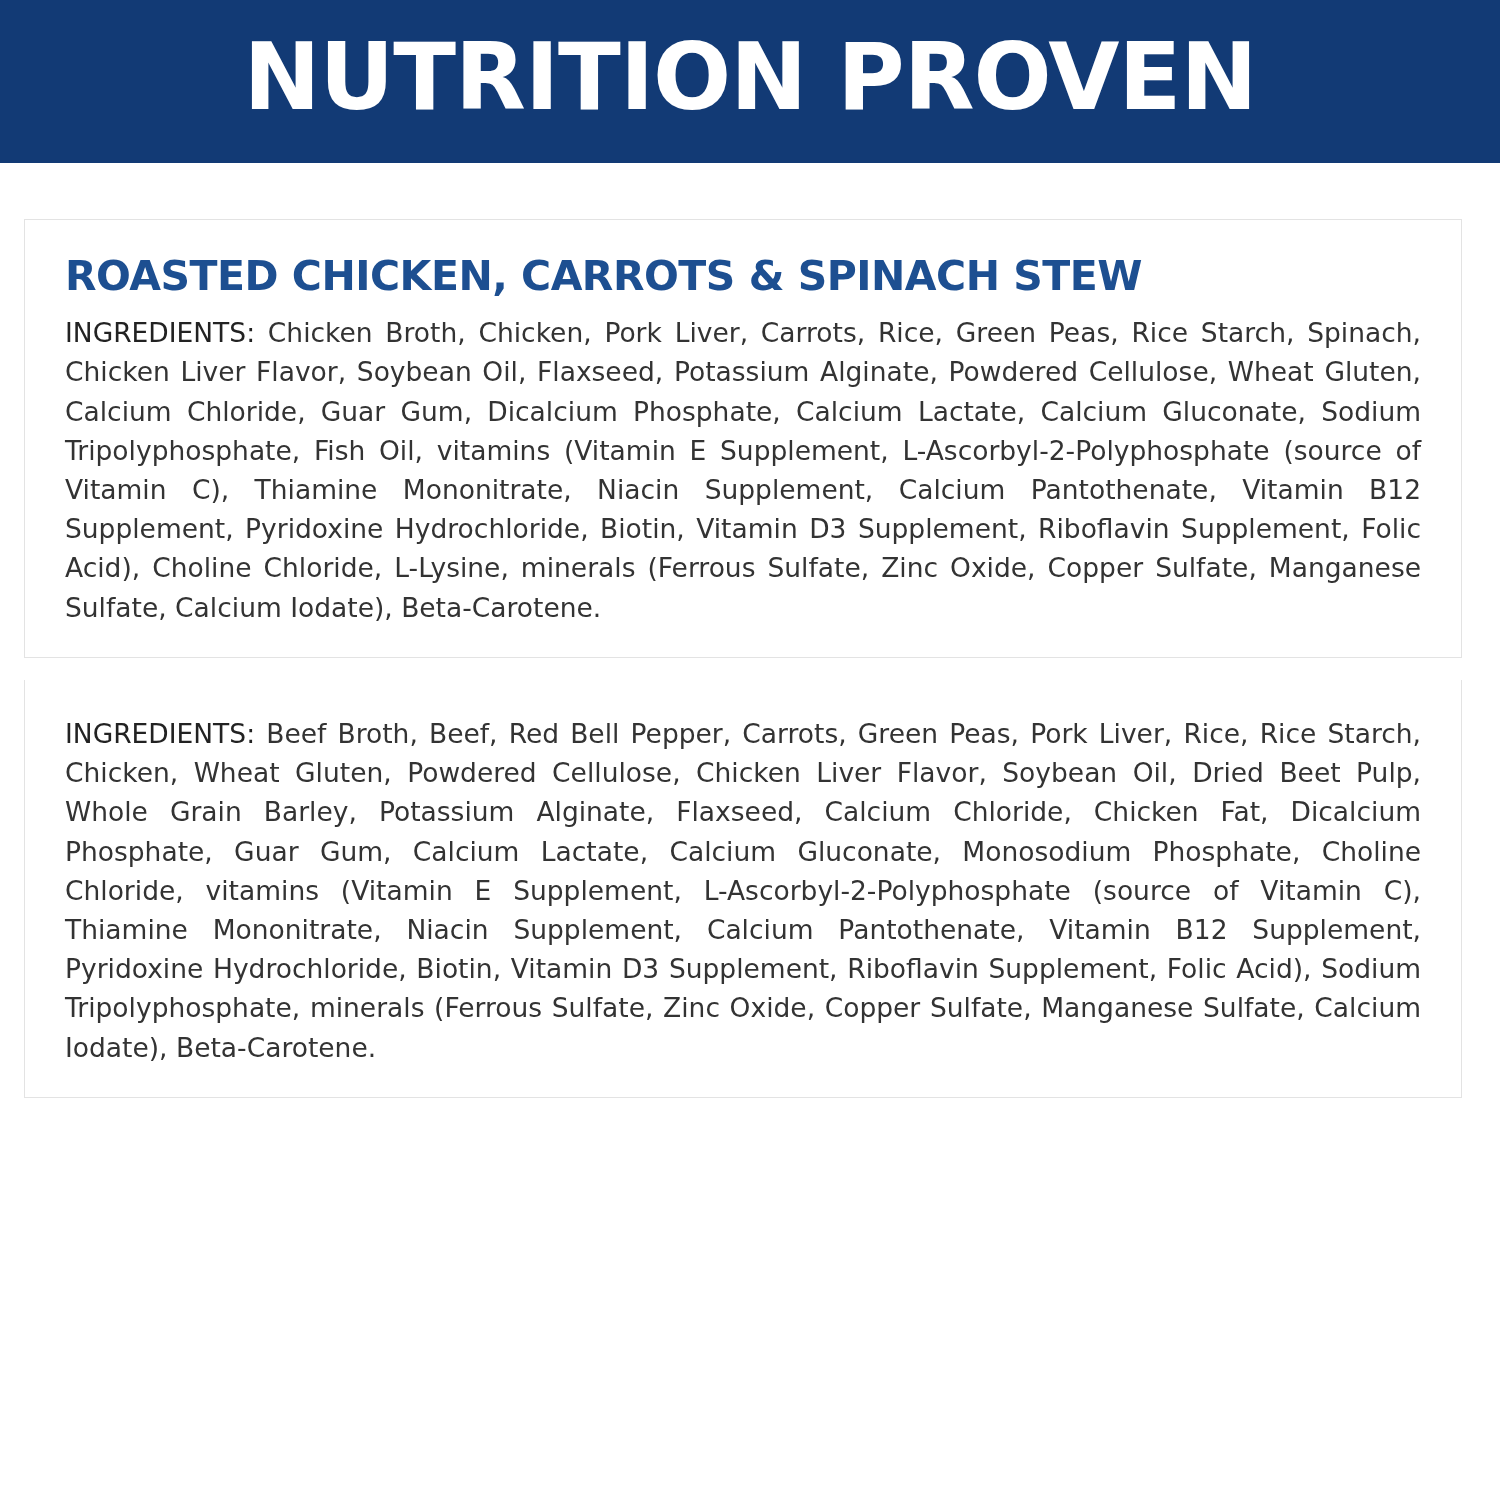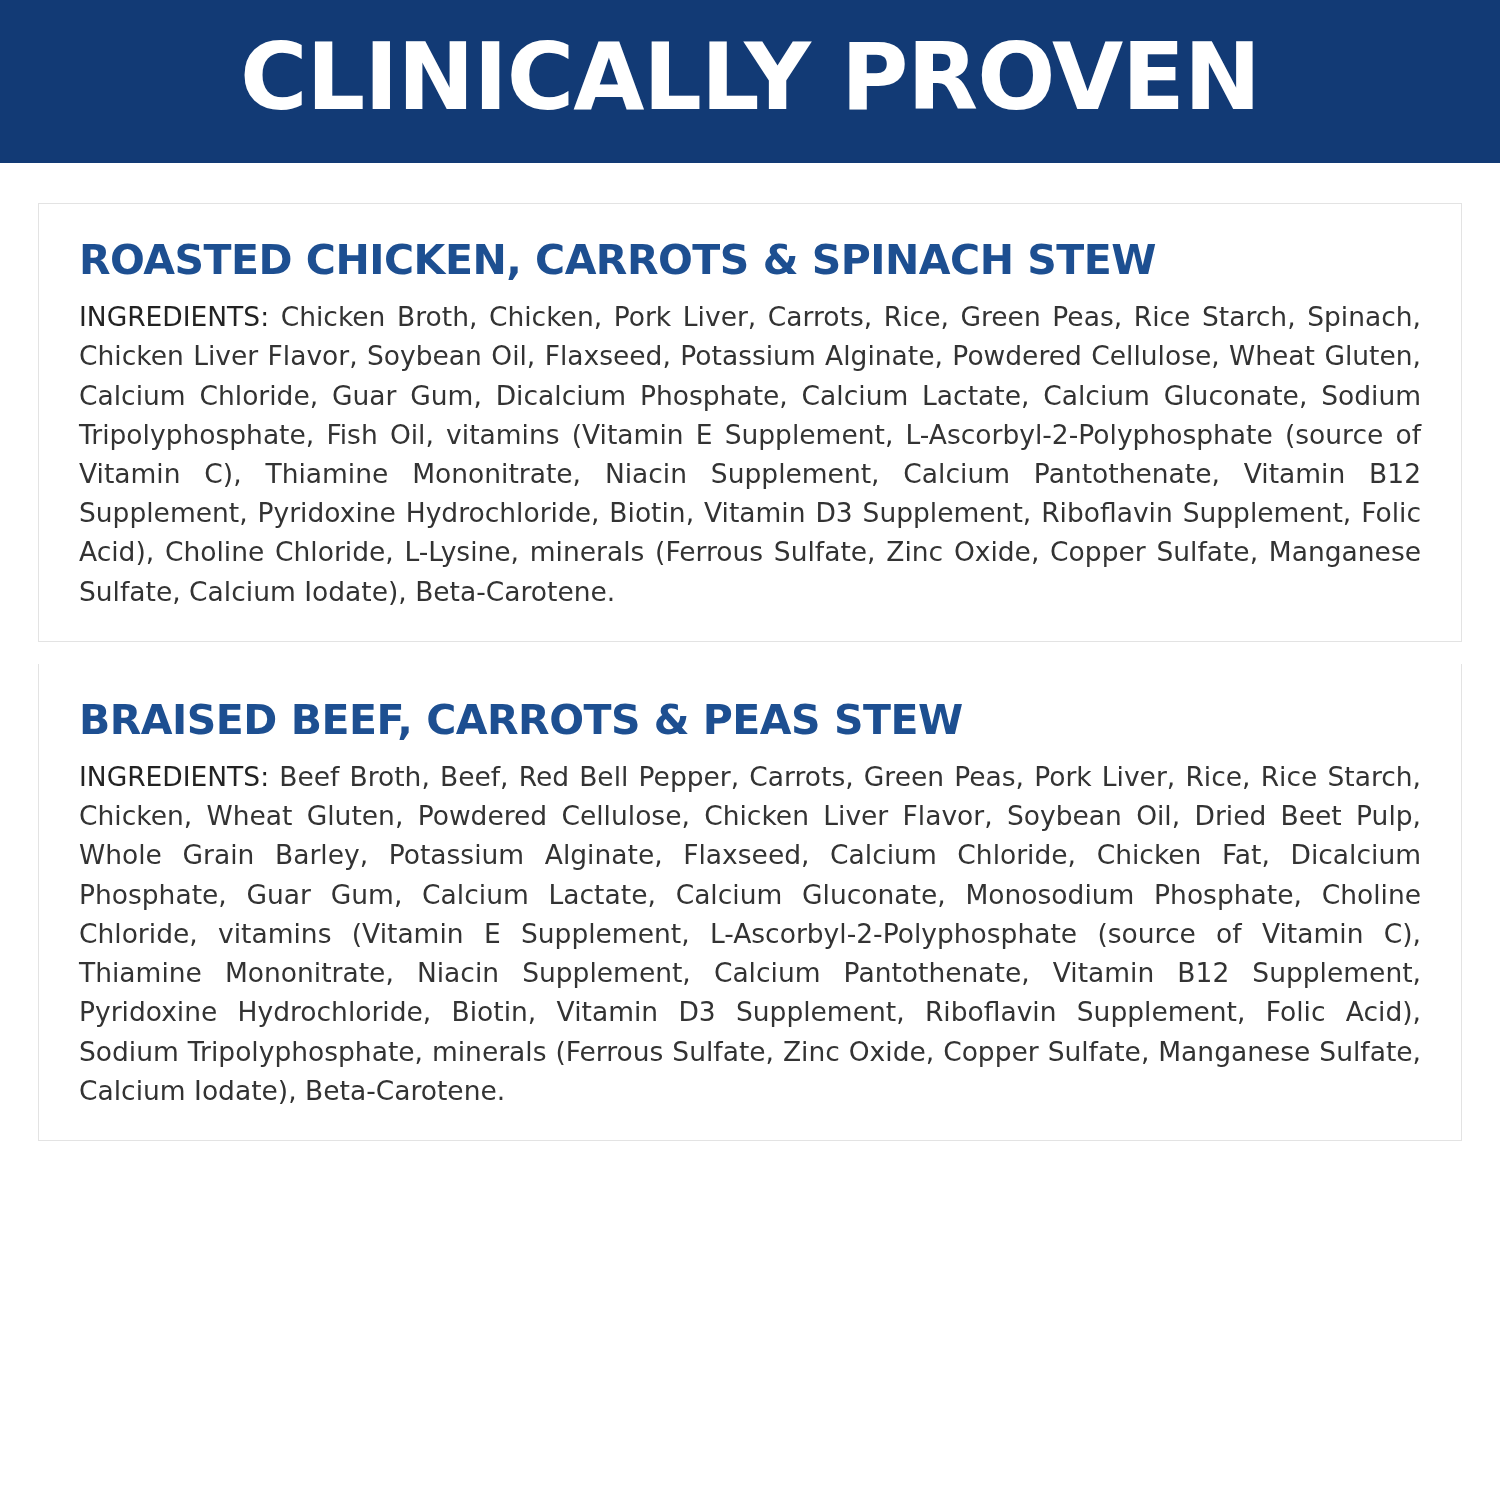--- a/index.html
+++ b/index.html
@@ -29,22 +29,23 @@
     color: #ffffff;
     font-family: "DejaVu Sans", "Liberation Sans", sans-serif;
     font-weight: bold;
     font-size: 92px;
     line-height: 1.12;
     letter-spacing: -1px;
     text-align: center;
     margin: 0;
   }
   .content {
-    padding: 40px 38px 0 38px;
+    padding: 40px 38px 0 24px;
     box-sizing: border-box;
+    margin-top: 16px;
   }
   .card {
     border: 1px solid #e3e3e3;
     background: #ffffff;
     box-sizing: border-box;
     padding: 34px 40px 30px 40px;
   }
   .card + .card {
     border-top: none;
     margin-top: 22px;
@@ -71,36 +72,35 @@
     color: #222222;
   }
 </style>
 </head>
 <body>
 
 <div class="page">
 
   <div class="banner">
     <h1 class="banner-title">
-      <span>CLINICALLY PROVEN</span><br>
+      <span>NUTRITION PROVEN</span><br>
     </h1>
   </div>
 
   <div class="content">
 
     <div class="card">
       <h2 class="card-title">ROASTED CHICKEN, CARROTS &amp; SPINACH STEW</h2>
       <p class="ingredients">
         <span class="lead">INGREDIENTS:</span>
         <span>Chicken Broth, Chicken, Pork Liver, Carrots, Rice, Green Peas, Rice Starch, Spinach, Chicken Liver Flavor, Soybean Oil, Flaxseed, Potassium Alginate, Powdered Cellulose, Wheat Gluten, Calcium Chloride, Guar Gum, Dicalcium Phosphate, Calcium Lactate, Calcium Gluconate, Sodium Tripolyphosphate, Fish Oil, vitamins (Vitamin E Supplement, L-Ascorbyl-2-Polyphosphate (source of Vitamin C), Thiamine Mononitrate, Niacin Supplement, Calcium Pantothenate, Vitamin B12 Supplement, Pyridoxine Hydrochloride, Biotin, Vitamin D3 Supplement, Riboflavin Supplement, Folic Acid), Choline Chloride, L-Lysine, minerals (Ferrous Sulfate, Zinc Oxide, Copper Sulfate, Manganese Sulfate, Calcium Iodate), Beta-Carotene.</span>
       </p>
     </div>
 
     <div class="card">
-      <h2 class="card-title">BRAISED BEEF, CARROTS &amp; PEAS STEW</h2>
       <p class="ingredients">
         <span class="lead">INGREDIENTS:</span>
         <span>Beef Broth, Beef, Red Bell Pepper, Carrots, Green Peas, Pork Liver, Rice, Rice Starch, Chicken, Wheat Gluten, Powdered Cellulose, Chicken Liver Flavor, Soybean Oil, Dried Beet Pulp, Whole Grain Barley, Potassium Alginate, Flaxseed, Calcium Chloride, Chicken Fat, Dicalcium Phosphate, Guar Gum, Calcium Lactate, Calcium Gluconate, Monosodium Phosphate, Choline Chloride, vitamins (Vitamin E Supplement, L-Ascorbyl-2-Polyphosphate (source of Vitamin C), Thiamine Mononitrate, Niacin Supplement, Calcium Pantothenate, Vitamin B12 Supplement, Pyridoxine Hydrochloride, Biotin, Vitamin D3 Supplement, Riboflavin Supplement, Folic Acid), Sodium Tripolyphosphate, minerals (Ferrous Sulfate, Zinc Oxide, Copper Sulfate, Manganese Sulfate, Calcium Iodate), Beta-Carotene.</span>
       </p>
     </div>
 
   </div>
 </div>
 
 </body></html>

